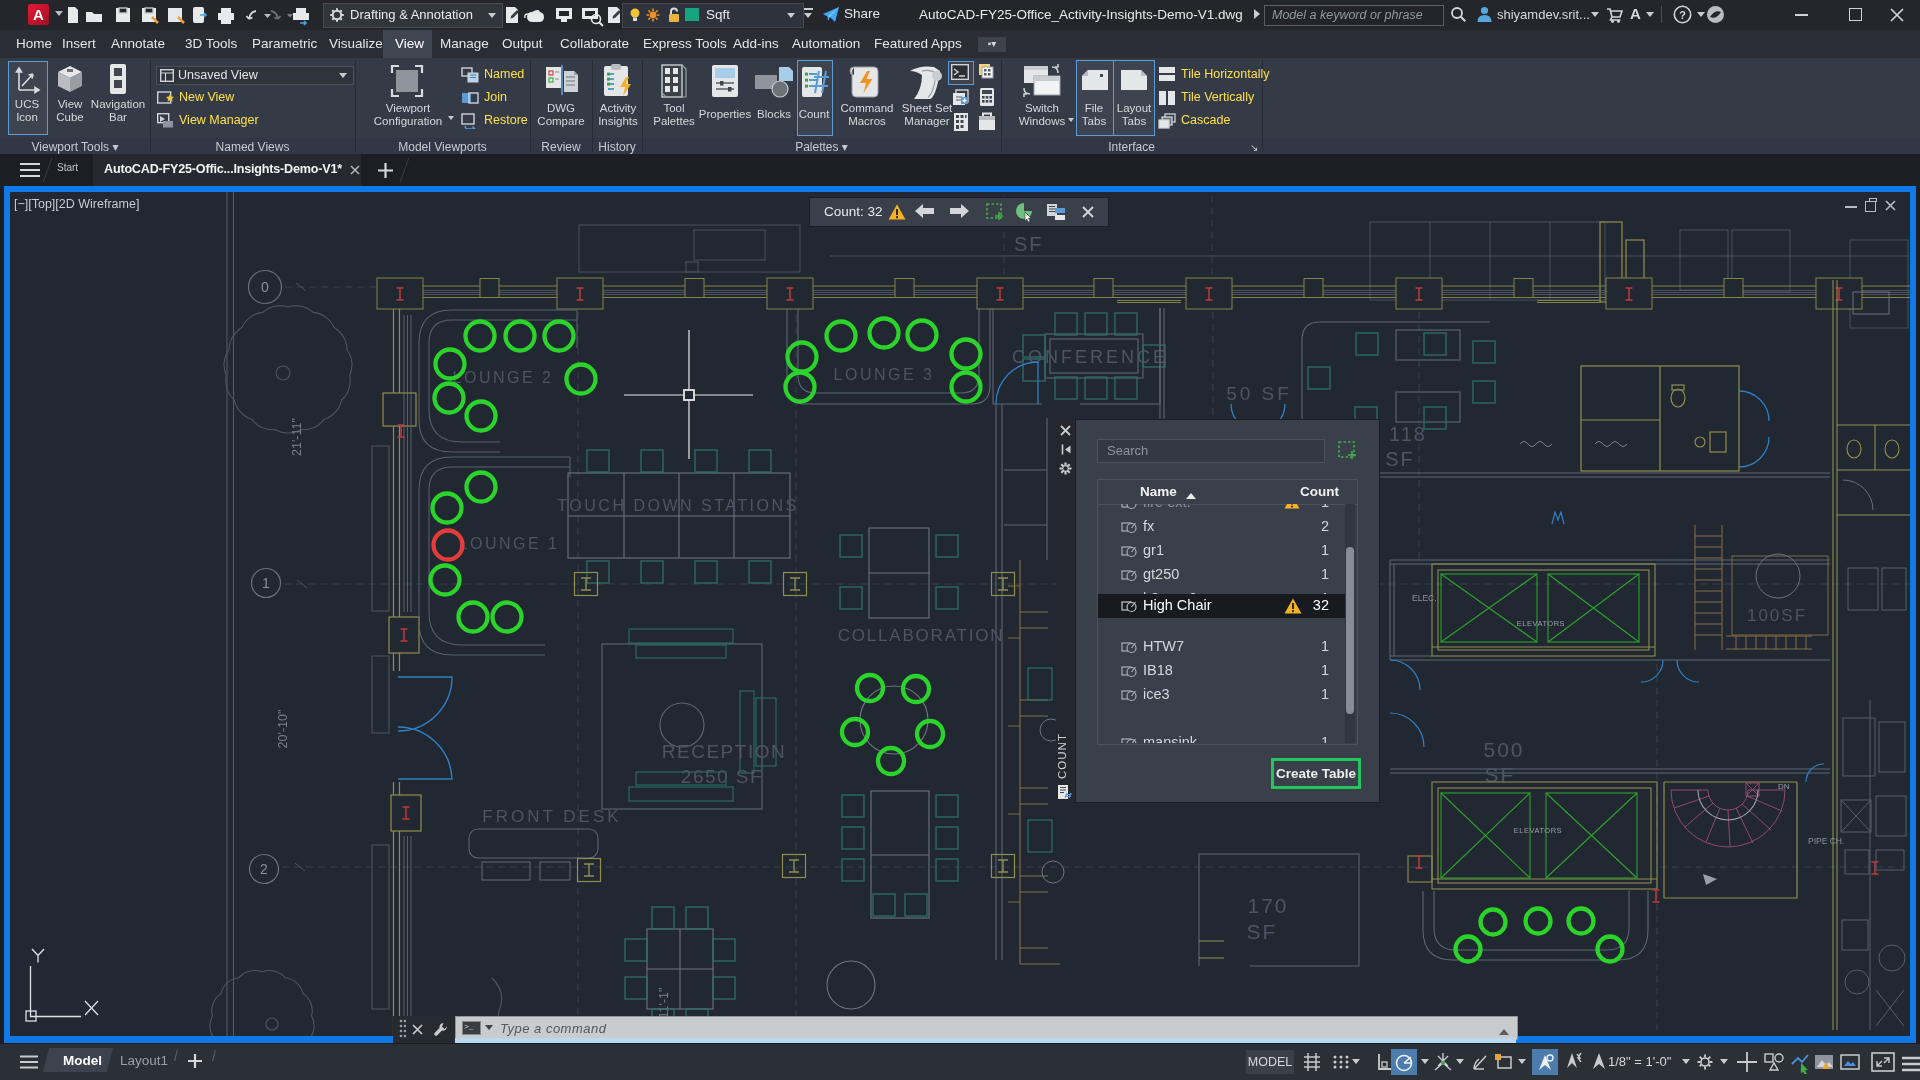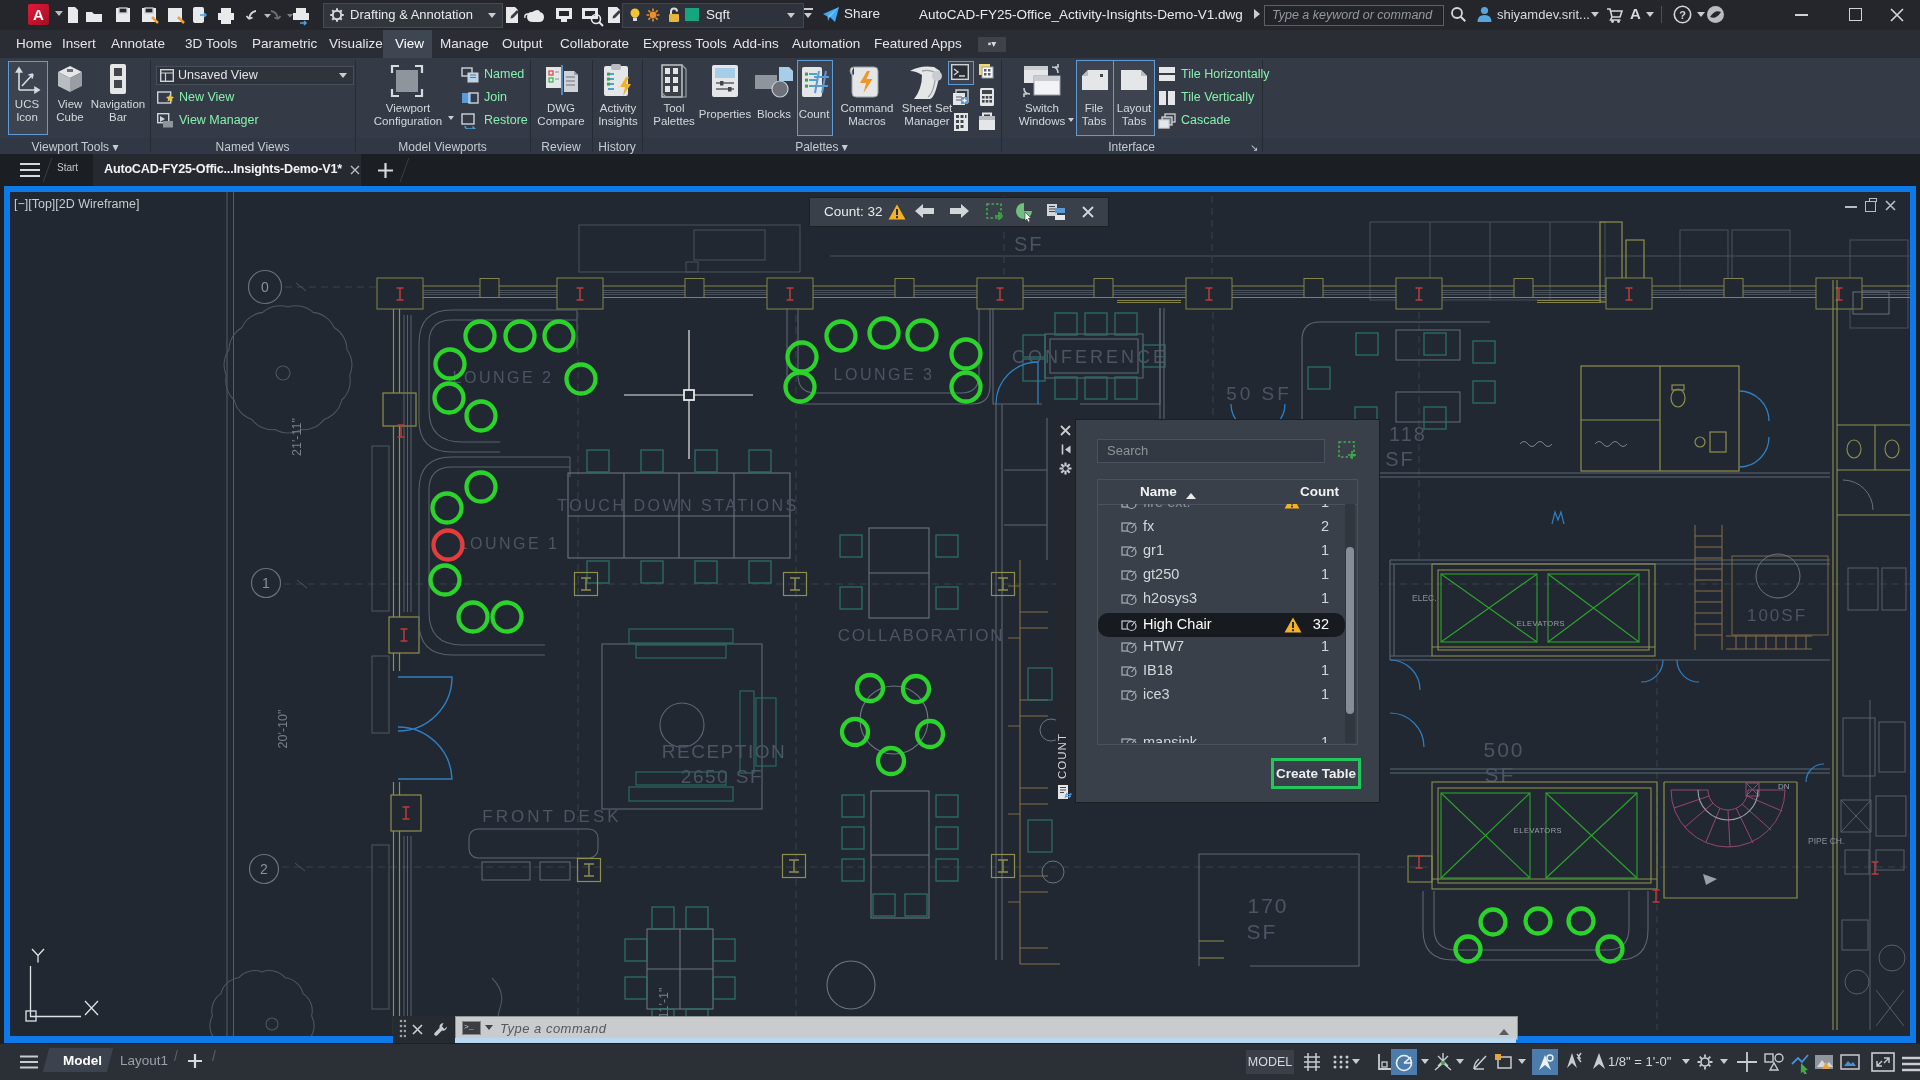--- a/index.html
+++ b/index.html
@@ -9,21 +9,21 @@
   
   #titlebar{left:0;top:0;width:1920px;height:30px;background:#24262c;}
   
   #menubar{left:0;top:30px;width:1920px;height:28px;background:#2a2d34;}
   .mtab{position:absolute;top:0;height:28px;line-height:28px;color:#e4e6e9;font-size:13.5px;}
   
   #ribbon{left:0;top:58px;width:1920px;height:96px;background:#353b46;}
   .rsep{position:absolute;top:2px;width:1px;height:92px;background:#272c34;}
   .rlabel{position:absolute;top:82px;height:14px;line-height:14px;font-size:12px;color:#c6cad1;text-align:center;}
   .rbtxt{position:absolute;font-size:11.5px;color:#d5d8dc;text-align:center;line-height:13px;}
-  .rrow{position:absolute;font-size:12.5px;color:#86efac;height:15px;line-height:15px;}
+  .rrow{position:absolute;font-size:12.5px;color:#fde047;height:15px;line-height:15px;}
   .sel{border:1px solid #5f9bd4;background:#3d4450;}
   
   #filetabs{left:0;top:154px;width:1920px;height:32px;background:#1b1e23;}
   
   #canvasframe{left:4px;top:186px;width:1912px;height:857px;background:#1079e8;}
   #canvasinner{left:10px;top:192px;width:1900px;height:844px;background:#212831;}
   
   #statusbar{left:0;top:1044px;width:1920px;height:36px;background:#2b2f36;}
   .sbico{position:absolute;top:6px;height:24px;}
   .prow{position:absolute;left:0;width:247px;height:24px;}
@@ -113,21 +113,21 @@
   <svg class="abs" style="left:822px;top:6px;" width="18" height="18" viewBox="0 0 18 18">
       <path d="M1 8 L17 1 L13 16 L8 11 L6 15 L5.5 10.5 Z" fill="#3fa9f5"></path>
       <path d="M8 11 L17 1 L5.5 10.5 Z" fill="#7ec7f8"></path>
     </svg>
   <span class="abs" style="left:844px;top:6px;font-size:13.5px;color:#e4e7ea;">Share</span>
 
   <span class="abs" style="left:919px;top:7px;font-size:13.5px;color:#e8eaec;">AutoCAD-FY25-Office_Activity-Insights-Demo-V1.dwg</span>
   <div class="abs" style="left:1254px;top:9px;width:0;height:0;border:5px solid transparent;border-left:6px solid #c9cdd2;"></div>
 
   <div class="abs" style="left:1264px;top:5px;width:178px;height:19px;background:#222429;border:1px solid #5c6066;">
-    <span class="abs" style="left:7px;top:2px;font-size:12.5px;font-style:italic;color:#9299a1;">Type a keyword or command</span>
+    <span class="abs" style="left:7px;top:2px;font-size:12.5px;font-style:italic;color:#9299a1;">Model a keyword or phrase</span>
   </div>
   <svg class="abs" style="left:1450px;top:6px;" width="17" height="17" viewBox="0 0 17 17">
       <circle cx="7" cy="7" r="5" fill="none" stroke="#d3d6da" stroke-width="1.8"></circle>
       <path d="M10.8 10.8 l4.5 4.5" stroke="#d3d6da" stroke-width="2"></path>
     </svg>
   <svg class="abs" style="left:1476px;top:5px;" width="17" height="18" viewBox="0 0 17 18">
       <circle cx="8.5" cy="5.5" r="3.6" fill="#58a6de"></circle>
       <path d="M1.5 17 q0 -7 7 -7 7 0 7 7 z" fill="#58a6de"></path>
     </svg>
   <span class="abs" style="left:1497px;top:7px;font-size:13px;color:#d6d9dd;">shiyamdev.srit...</span>
@@ -1046,21 +1046,21 @@
           </div>
         <div class="prow" style="top:83px;">
             <svg class="picon" width="17" height="15" viewBox="0 0 17 15">
               <rect x="1" y="4" width="9" height="8" fill="none" stroke="#aab0b8" stroke-width="1.2"></rect>
               <circle cx="10.5" cy="9" r="4.5" fill="#3a4049" stroke="#aab0b8" stroke-width="1.2"></circle>
               <path d="M10.5 9 l4 -5" stroke="#aab0b8" stroke-width="1.2"></path>
             </svg>
             <span class="pname">h2osys3</span>
             <span class="pcount">1</span>
           </div>
-        <div class="prow" style="top:109px;background:#171a1f;border-radius:10px;">
+        <div class="prow" style="top:90px;background:#171a1f;">
             <svg class="picon" width="17" height="15" viewBox="0 0 17 15">
               <rect x="1" y="4" width="9" height="8" fill="none" stroke="#c3c9d0" stroke-width="1.2"></rect>
               <circle cx="10.5" cy="9" r="4.5" fill="#171a1f" stroke="#c3c9d0" stroke-width="1.2"></circle>
               <path d="M10.5 9 l4 -5" stroke="#c3c9d0" stroke-width="1.2"></path>
             </svg>
             <span class="pname" style="color:#ffffff;">High Chair</span>
             <svg class="pwarn" width="18" height="16" viewBox="0 0 18 16">
               <path d="M9 0.5 L17.5 15.5 H0.5 Z" fill="#f5b324"></path>
               <rect x="8" y="5" width="2" height="6" fill="#2a2a2a"></rect>
               <rect x="8" y="12.2" width="2" height="2" fill="#2a2a2a"></rect>

